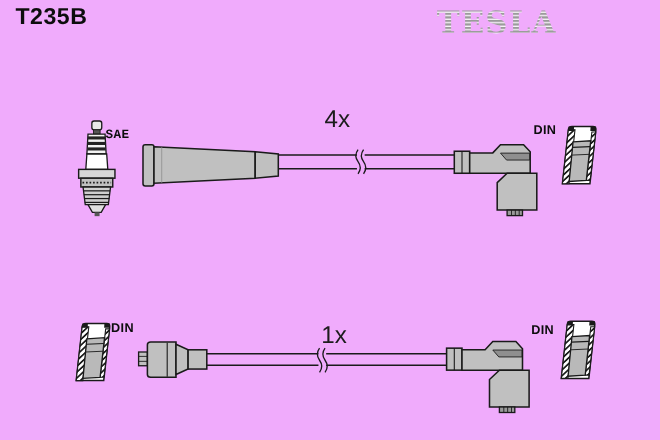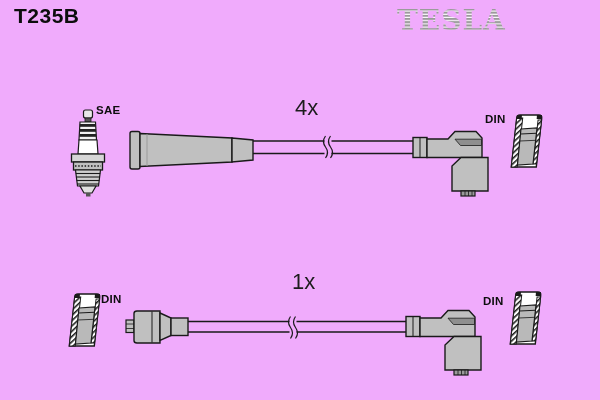--- a/index.html
+++ b/index.html
@@ -5,23 +5,23 @@
   html,body{margin:0;padding:0;background:#fff;}
   .canvas{
     position:relative;width:600px;height:400px;background:#f0abfc;
     font-family:"Liberation Sans",sans-serif;overflow:hidden;color:#111;
   }
   .abs{position:absolute;white-space:nowrap;}
   .part-number{left:14px;top:4px;font-size:21px;font-weight:bold;letter-spacing:0.5px;color:#0d0d0d;}
   .subtitle{left:14px;top:29px;font-size:9px;letter-spacing:0.25px;color:#1c1c1c;}
   .qty{font-size:22px;font-weight:400;color:#1c1c1c;}
   .qty-top{left:295px;top:95px;}
-  .qty-bottom{left:292px;top:269px;}
+  .qty-bottom{left:292px;top:292px;}
   .conn-label{font-size:11.5px;font-weight:bold;letter-spacing:0.3px;color:#0d0d0d;}
-  .sae-top{left:96px;top:104px;}
+  .sae-top{left:96px;top:116px;font-family:Liberation Mono, monospace;}
   .din-top-right{left:485px;top:113px;}
   .din-bottom-left{left:101px;top:293px;}
   .din-bottom-right{left:483px;top:295px;}
   .art{position:absolute;left:0;top:0;}
   .logo-svg{position:absolute;left:393px;top:2px;}
 </style>
 </head>
 <body>
 
 <div class="canvas">

